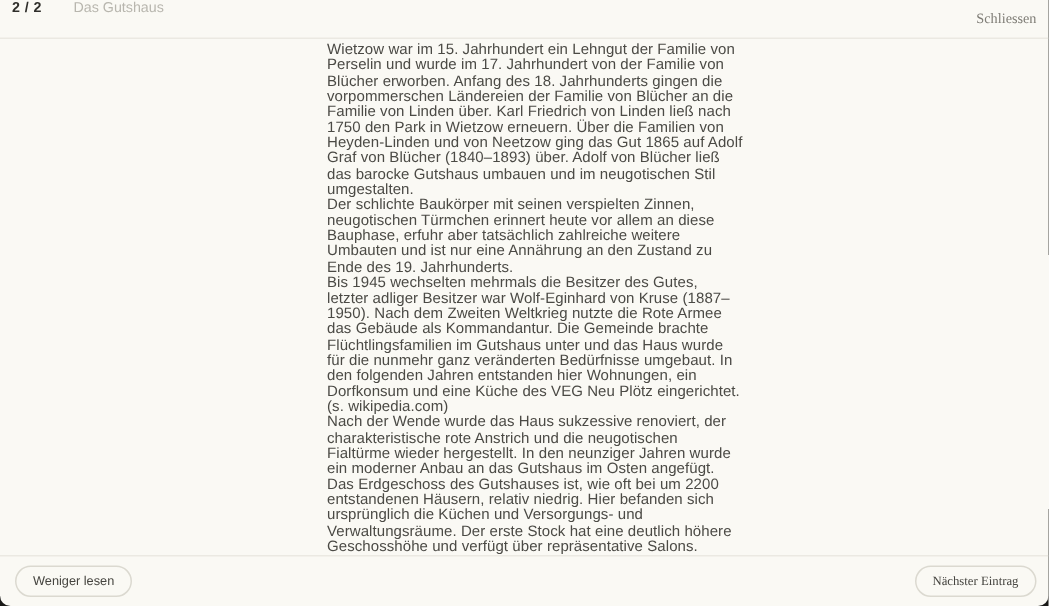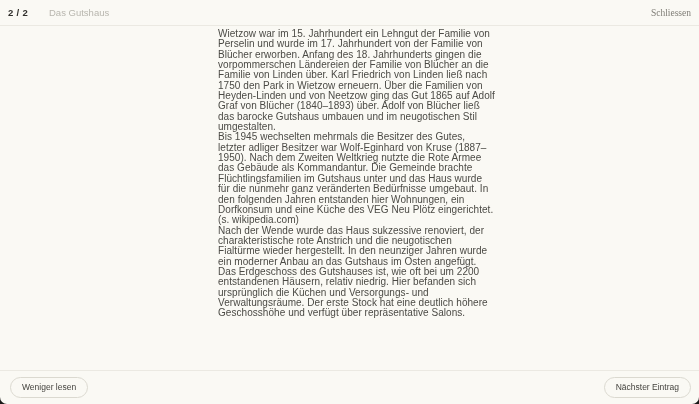--- a/index.html
+++ b/index.html
@@ -15,21 +15,20 @@
     width: 699px; height: 404px;
     background: #FAF9F4;
     border-radius: 0 0 7px 7px;
     display: flex;
     flex-direction: column;
     overflow: hidden;
   }
   .panel-header {
     flex: 0 0 26px;
     display: flex;
-    align-items: center;
     padding: 0 8px;
     border-bottom: 1px solid #EBE9E2;
   }
   .pagination {
     font-size: 9.5px;
     font-weight: 700;
     color: #2F2E2A;
     letter-spacing: 0.3px;
     white-space: nowrap;
   }
@@ -80,36 +79,37 @@
     border-radius: 11px;
     background: transparent;
     font-family: "Liberation Sans", sans-serif;
     font-size: 8.5px;
     color: #45443F;
     padding: 5px 11px 5px 11px;
     line-height: 1;
     cursor: pointer;
     white-space: nowrap;
   }
-  .pill-next { margin-left: auto; }
+  .pill-next { margin-left: auto; font-family: Liberation Serif, serif; }
 </style>
 </head>
 <body>
 
 <div class="card">
 
   <header class="panel-header">
     <span class="pagination">2 / 2</span>
     <span class="page-title">Das Gutshaus</span>
     <button class="close-btn">Schliessen</button>
   </header>
 
   <main class="panel-main">
     <div class="text-col">
         <p>Wietzow war im 15. Jahrhundert ein Lehngut der Familie von Perselin und wurde im 17. Jahrhundert von der Familie von Blücher erworben. Anfang des 18. Jahrhunderts gingen die vorpommerschen Ländereien der Familie von Blücher an die Familie von Linden über. Karl Friedrich von Linden ließ nach 1750 den Park in Wietzow erneuern. Über die Familien von Heyden-Linden und von Neetzow ging das Gut 1865 auf Adolf Graf von Blücher (1840–1893) über. Adolf von Blücher ließ das barocke Gutshaus umbauen und im neugotischen Stil umgestalten.</p>
+        <p>Der schlichte Baukörper mit seinen verspielten Zinnen, neugotischen Türmchen erinnert heute vor allem an diese Bauphase, erfuhr aber tatsächlich zahlreiche weitere Umbauten und ist nur eine Annährung an den Zustand zu Ende des 19. Jahrhunderts.</p>
         <p>Bis 1945 wechselten mehrmals die Besitzer des Gutes, letzter adliger Besitzer war Wolf-Eginhard von Kruse (1887–1950). Nach dem Zweiten Weltkrieg nutzte die Rote Armee das Gebäude als Kommandantur. Die Gemeinde brachte Flüchtlingsfamilien im Gutshaus unter und das Haus wurde für die nunmehr ganz veränderten Bedürfnisse umgebaut. In den folgenden Jahren entstanden hier Wohnungen, ein Dorfkonsum und eine Küche des VEG Neu Plötz eingerichtet. (s. wikipedia.com)</p>
         <p>Nach der Wende wurde das Haus sukzessive renoviert, der charakteristische rote Anstrich und die neugotischen Fialtürme wieder hergestellt. In den neunziger Jahren wurde ein moderner Anbau an das Gutshaus im Osten angefügt.</p>
         <p>Das Erdgeschoss des Gutshauses ist, wie oft bei um 2200 entstandenen Häusern, relativ niedrig. Hier befanden sich ursprünglich die Küchen und Versorgungs- und Verwaltungsräume. Der erste Stock hat eine deutlich höhere Geschosshöhe und verfügt über repräsentative Salons.</p>
       </div>
   </main>
 
   <footer class="panel-footer">
     <div class="footer-left">
       <button class="pill">Weniger lesen</button>
     </div>

